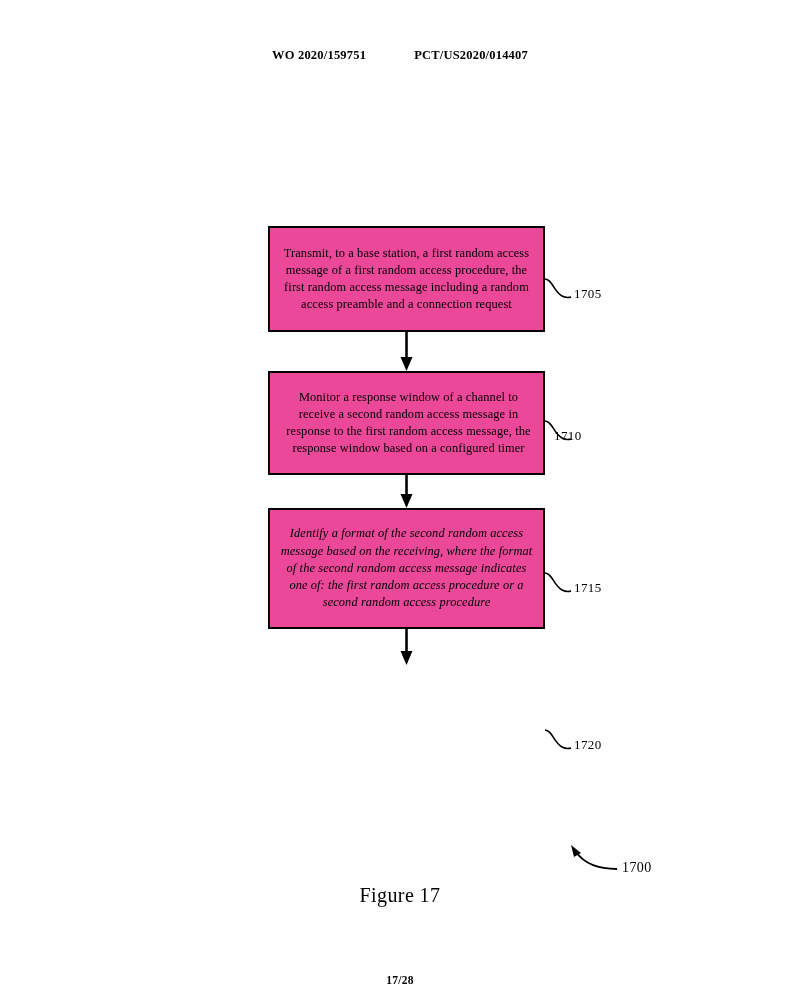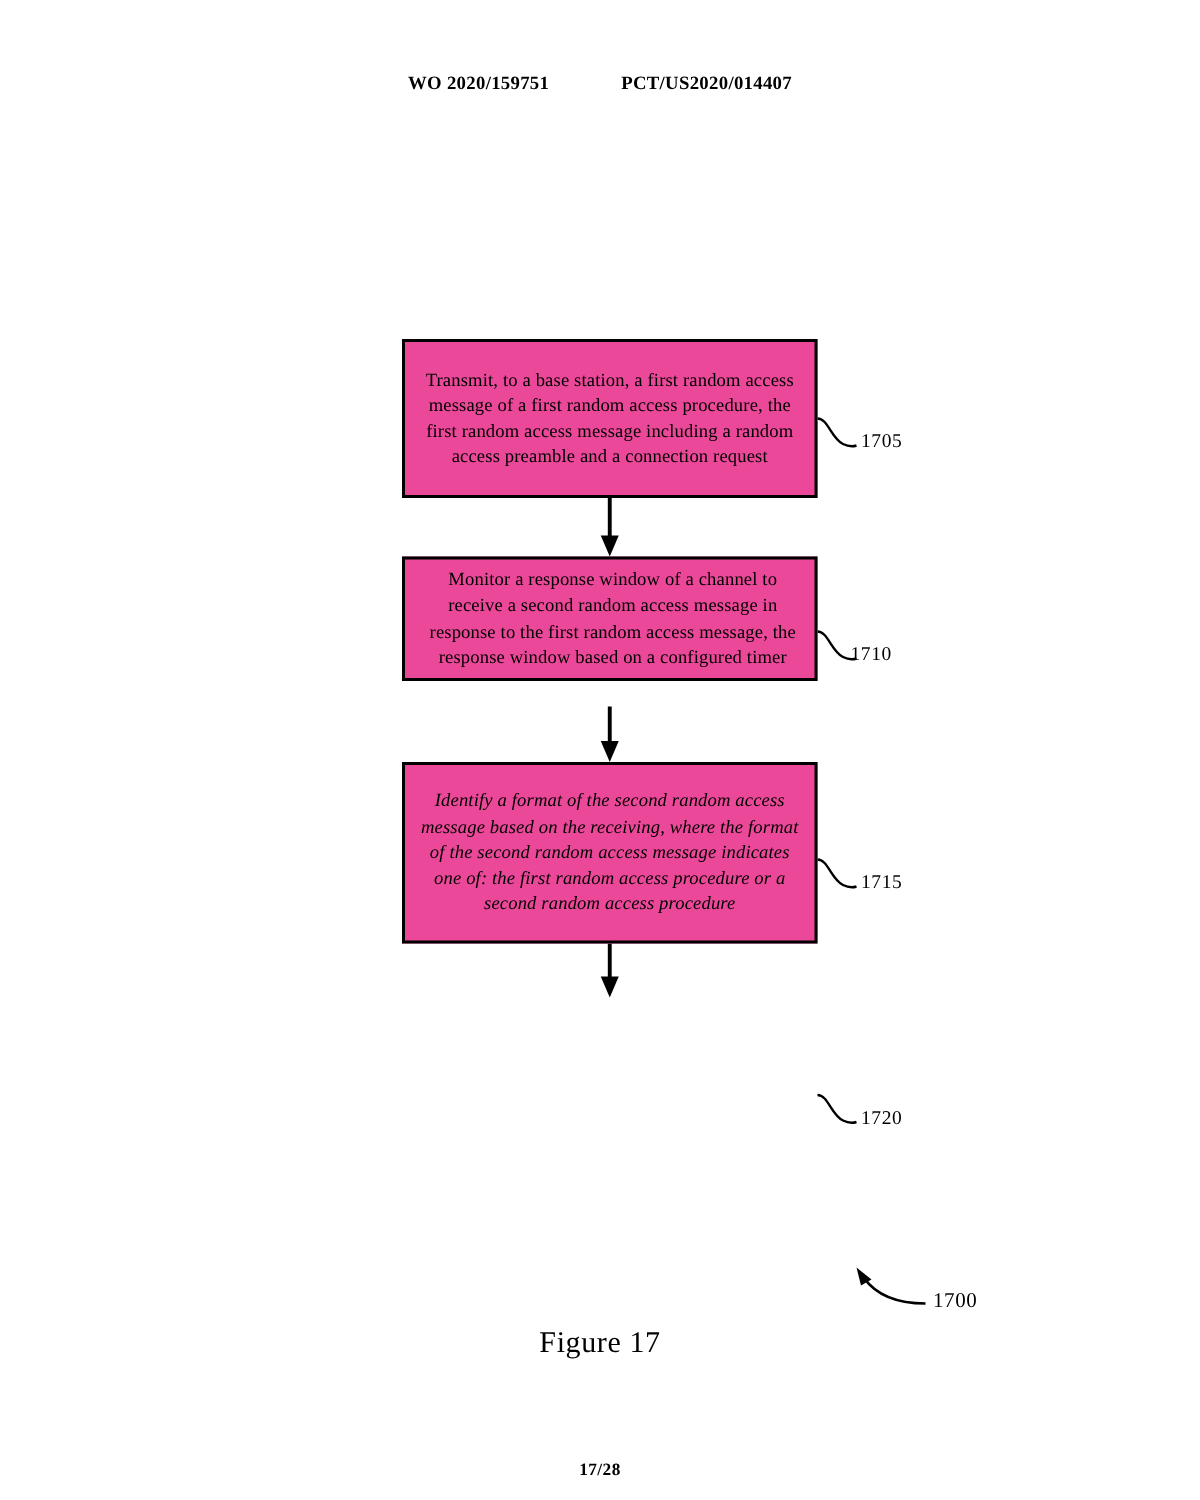--- a/index.html
+++ b/index.html
@@ -63,21 +63,21 @@
     text-align: center;
     padding: 6px 9px;
   }
   .node-text {
     font-size: 12.4px;
     line-height: 17.2px;
     letter-spacing: 0.1px;
   }
 
   #node-1705 { top: 226px; height: 106px; }
-  #node-1710 { top: 371px; height: 83px; padding-left: 13px; }
+  #node-1710 { top: 371px; height: 104px; padding-left: 13px; }
   #node-1715 { top: 508px; height: 121px; font-style: italic; }
   #node-1720 { top: 665px; height: 124px; }
 
   
   .connectors {
     position: absolute;
     left: 0;
     top: 0;
     width: 800px;
     height: 1000px;
@@ -85,21 +85,21 @@
   }
 
   
   .ref-label {
     position: absolute;
     font-size: 13px;
     letter-spacing: 0.4px;
     white-space: nowrap;
   }
   #ref-1705 { left: 574px; top: 286px; }
-  #ref-1710 { left: 567px; top: 428px; }
+  #ref-1710 { left: 554px; top: 428px; }
   #ref-1715 { left: 574px; top: 580px; }
   #ref-1720 { left: 574px; top: 737px; }
   #ref-1700 { left: 622px; top: 860px; font-size: 14px; }
 
   
   .figure-caption {
     position: absolute;
     top: 884px;
     left: 0;
     width: 800px;

